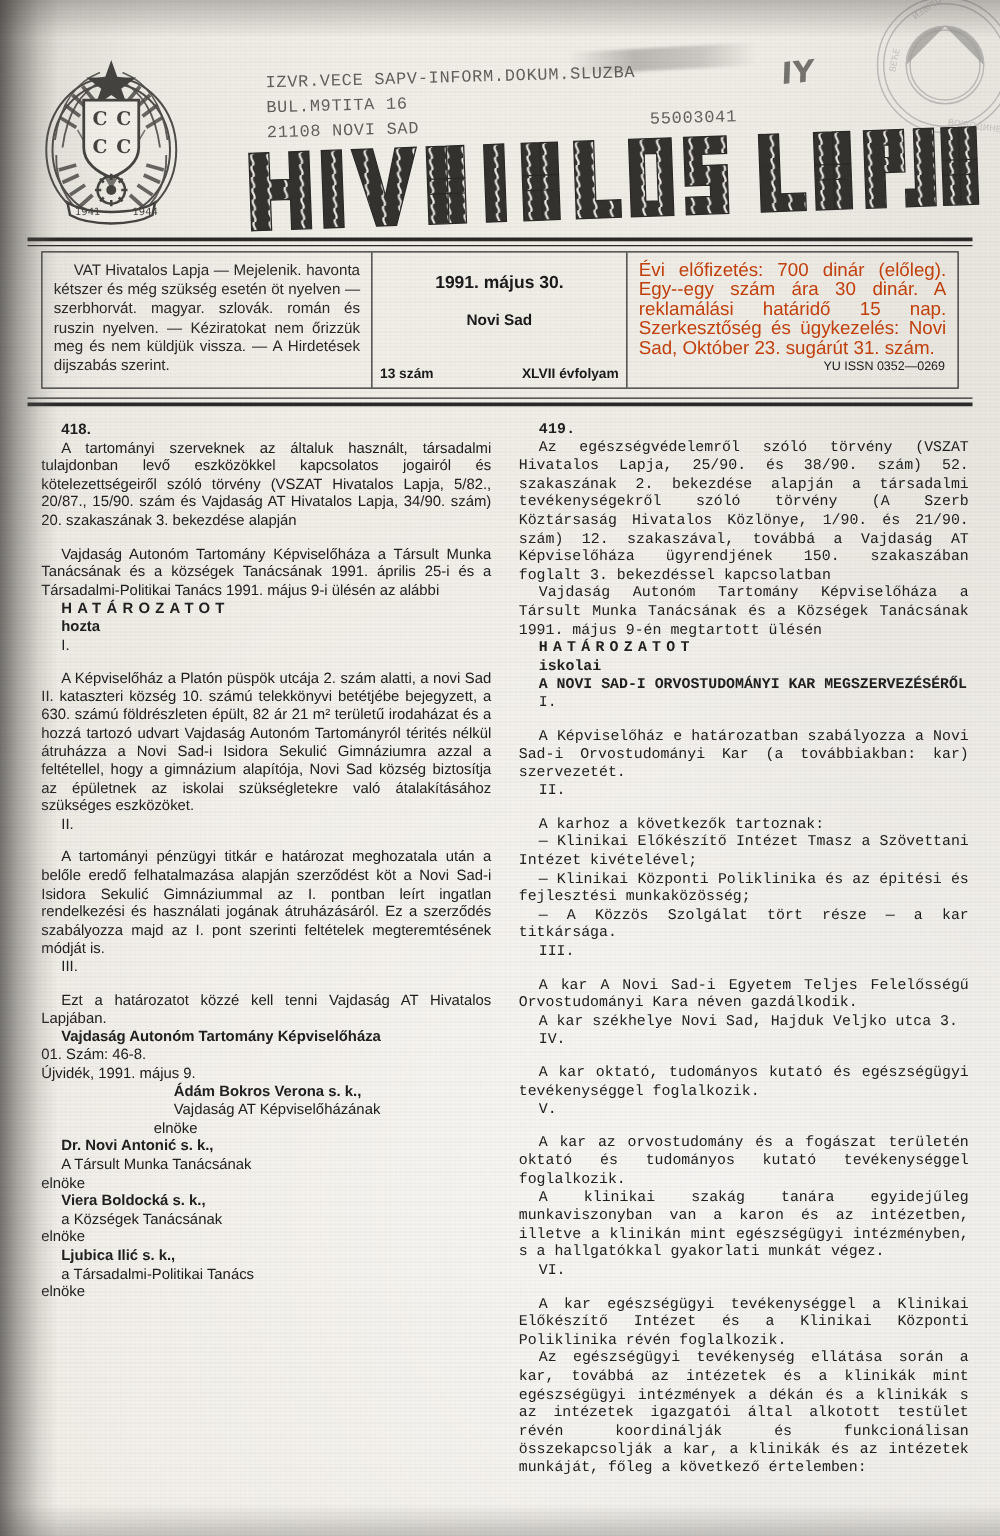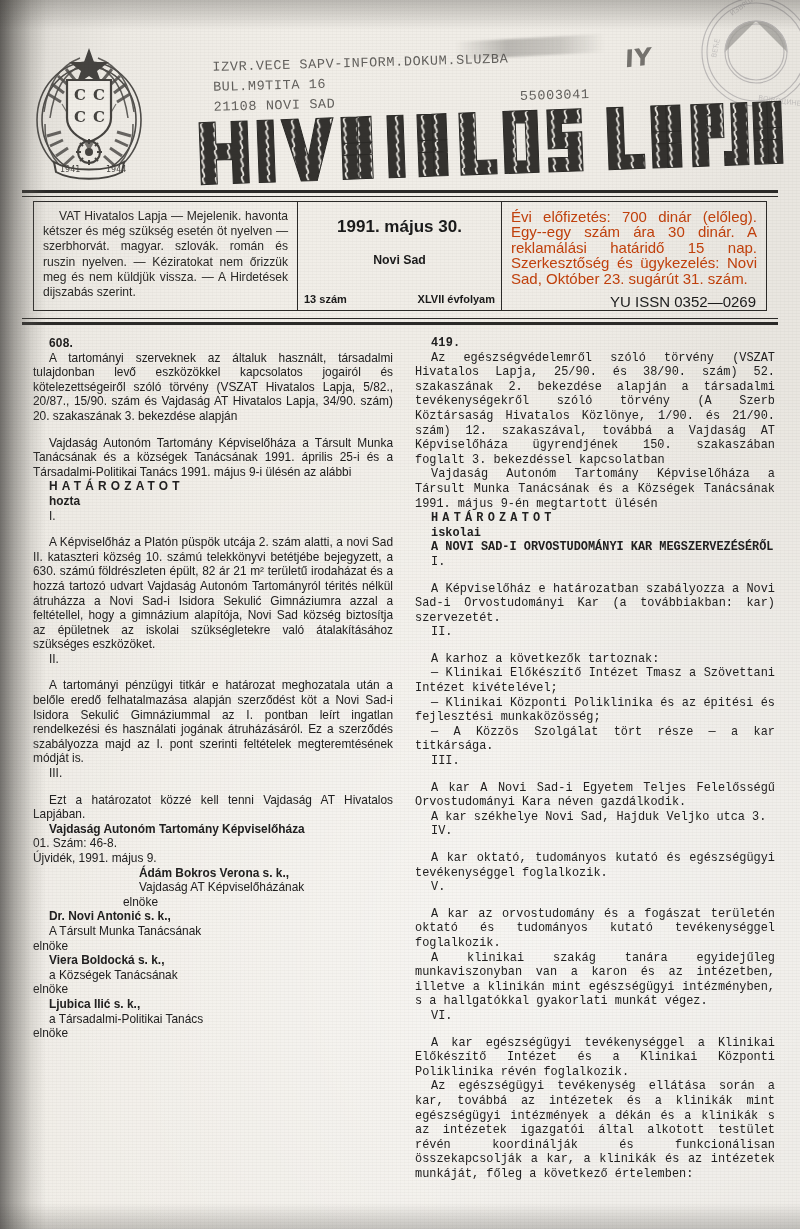--- a/index.html
+++ b/index.html
@@ -91,32 +91,32 @@
   }
   #infobox .cell{box-sizing:border-box;padding:7px 9px 4px;position:relative;}
   #cellA{width:264px;border-right:1.5px solid #2b2a28;}
   #cellB{width:204px;border-right:1.5px solid #2b2a28;}
   #cellC{flex:1;}
   #cellA p{
     margin:0;font-size:12.1px;line-height:15.2px;text-align:justify;
     text-indent:16px;color:#2a2927;
   }
   #cellB{display:flex;flex-direction:column;align-items:center;}
-  #cellB .date{margin-top:8px;font-size:17px;font-weight:bold;}
+  #cellB .date{margin-top:8px;font-size:14px;font-weight:bold;}
   #cellB .city{margin-top:16px;font-size:12.3px;font-weight:bold;}
   #cellB .btmrow{
     position:absolute;left:0;right:0;bottom:5px;display:flex;
     justify-content:space-between;padding:0 6px;box-sizing:border-box;
     font-size:11px;font-weight:bold;
   }
   #cellC p{
     margin:0;font-size:15px;line-height:15.4px;text-align:justify;color:#c2410c;
   }
   #cellC .issn{
-    position:absolute;right:10px;bottom:0;font-size:15px;
+    position:absolute;right:10px;bottom:11px;font-size:10px;
   }
 
   
   #cols{position:absolute;left:33px;top:336px;width:742px;display:flex;gap:22px;}
   .col{width:360px;}
   .col.right{width:360px;font-family:Liberation Mono, monospace;}
   .actno{font-size:14.5px;font-weight:bold;margin:0 0 14px 0;letter-spacing:.2px;}
   .col p{
     margin:0 0 0 0;font-size:11.9px;line-height:14.6px;
     text-align:justify;text-indent:16px;color:#212020;
@@ -292,21 +292,21 @@
     </div>
     <div class="cell" id="cellC">
       <p>Évi előfizetés: 700 dinár (előleg). Egy--egy szám ára 30 dinár. A reklamálási határidő 15 nap. Szerkesztőség és ügykezelés: Novi Sad, Október 23. sugárút 31. szám.</p>
       <div class="issn">YU ISSN 0352—0269</div>
     </div>
   </div>
 
   <div id="cols">
 
     <div class="col left">
-      <p class="actno">608.</p>
+      <p class="actno">418.</p>
       <p>A tartományi szerveknek az általuk használt, társadalmi tulajdonban levő eszközökkel kapcsolatos jogairól és kötelezettségeiről szóló törvény (VSZAT Hivatalos Lapja, 5/82., 20/87., 15/90. szám és Vajdaság AT Hivatalos Lapja, 34/90. szám) 20. szakaszának 3. bekezdése alapján</p>
       <p class="gap">Vajdaság Autonóm Tartomány Képviselőháza a Társult Munka Tanácsának és a községek Tanácsának 1991. április 25-i és a Társadalmi-Politikai Tanács 1991. május 9-i ülésén az alábbi</p>
 
       <p class="deco">HATÁROZATOT</p>
       <p class="sub">hozta</p>
 
       <p class="roman">I.</p>
       <p class="gap">A Képviselőház a Platón püspök utcája 2. szám alatti, a novi Sad II. kataszteri község 10. számú telekkönyvi betétjébe bejegyzett, a 630. számú földrészleten épült, 82 ár 21 m² területű irodaházat és a hozzá tartozó udvart Vajdaság Autonóm Tartományról térités nélkül átruházza a Novi Sad-i Isidora Sekulić Gimnáziumra azzal a feltétellel, hogy a gimnázium alapítója, Novi Sad község biztosítja az épületnek az iskolai szükségletekre való átalakításához szükséges eszközöket.</p>
 
       <p class="roman">II.</p>

